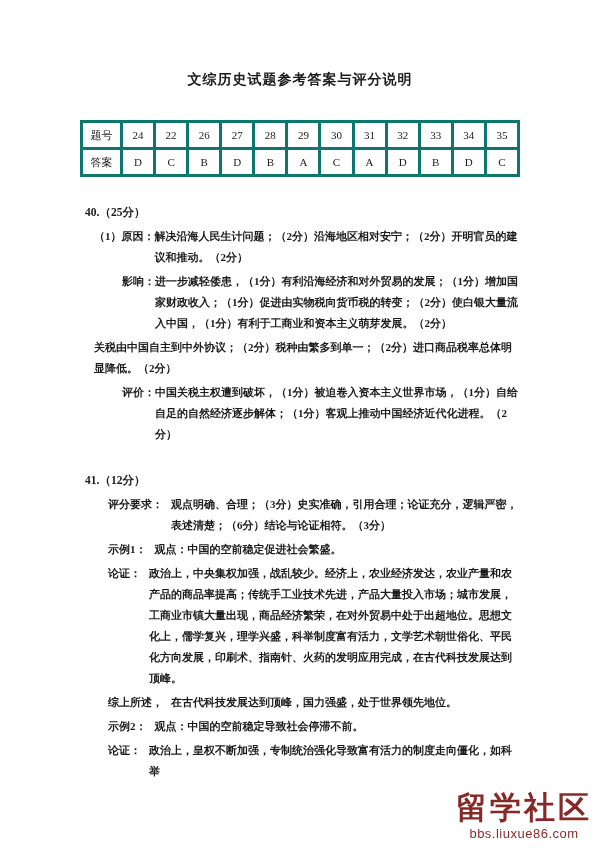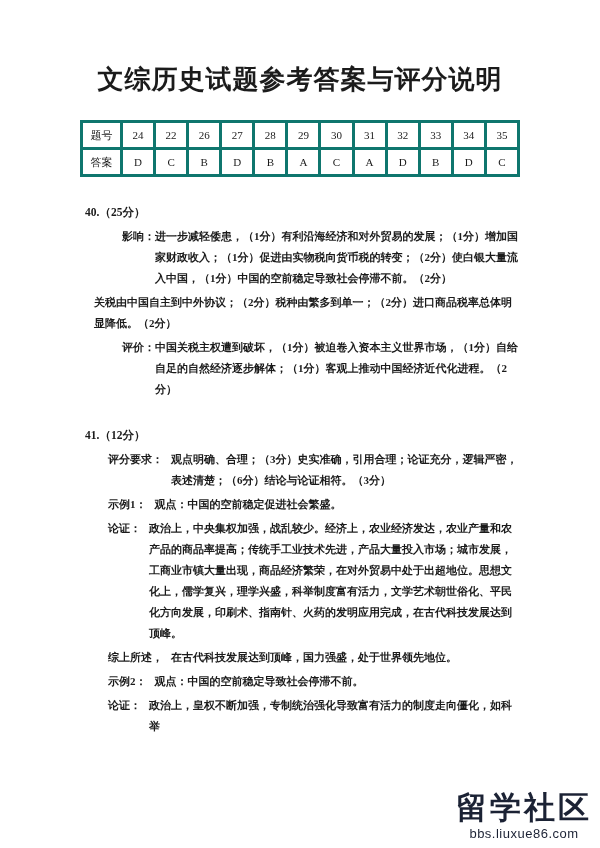--- a/index.html
+++ b/index.html
@@ -17,21 +17,21 @@
   .doc { padding: 58px 80px 0 80px; }
 
   .doc-title {
     font-size: 16px;
     font-weight: bold;
     text-align: center;
     letter-spacing: 0.5px;
     line-height: 24px;
   }
   .doc-subtitle {
-    font-size: 26px;
+    font-size: 14px;
     font-weight: bold;
     text-align: center;
     letter-spacing: 1px;
     margin-top: 7px;
     line-height: 30px;
   }
 
   table.answer-table {
     width: 100%;
     border-collapse: collapse;
@@ -66,21 +66,21 @@
   .para .p-text { flex: 1; }
   .ind-1 { margin-left: 14px; }
   .ind-2 { margin-left: 42px; }
   .ind-3 { margin-left: 28px; gap: 8px; }
 
   .watermark {
     position: absolute;
     right: 8px;
     bottom: 5px;
     text-align: center;
-    color: #0f172a;
+    color: #7f1d1d;
     opacity: 0.95;
   }
   .wm-name {
     font-size: 31px;
     font-weight: 900;
     letter-spacing: 3px;
     line-height: 34px;
     font-family: "Liberation Sans", sans-serif;
   }
   .wm-url {
@@ -130,23 +130,27 @@
             <td>B</td>
             <td>D</td>
             <td>C</td>
           </tr>
       </tbody>
     </table>
 
     <div id="sections">
         <div class="section">
           <div class="sec-heading">40.（25分）</div>
+          <div class="para ind-1">
+            <span class="p-label">（1）原因：</span>
+            <span class="p-text">解决沿海人民生计问题；（2分）沿海地区相对安宁；（2分）开明官员的建议和推动。（2分）</span>
+          </div>
           <div class="para ind-2">
             <span class="p-label">影响：</span>
-            <span class="p-text">进一步减轻倭患，（1分）有利沿海经济和对外贸易的发展；（1分）增加国家财政收入；（1分）促进由实物税向货币税的转变；（2分）使白银大量流入中国，（1分）中国的空前稳定导致社会停滞不前。（2分）</span>
+            <span class="p-text">进一步减轻倭患，（1分）有利沿海经济和对外贸易的发展；（1分）增加国家财政收入；（1分）促进由实物税向货币税的转变；（2分）使白银大量流入中国，（1分）有利于工商业和资本主义萌芽发展。（2分）</span>
           </div>
           <div class="para ind-1">
             <span class="p-text">关税由中国自主到中外协议；（2分）税种由繁多到单一；（2分）进口商品税率总体明显降低。（2分）</span>
           </div>
           <div class="para ind-2">
             <span class="p-label">评价：</span>
             <span class="p-text">中国关税主权遭到破坏，（1分）被迫卷入资本主义世界市场，（1分）自给自足的自然经济逐步解体；（1分）客观上推动中国经济近代化进程。（2分）</span>
           </div>
         </div>
         <div class="section">

